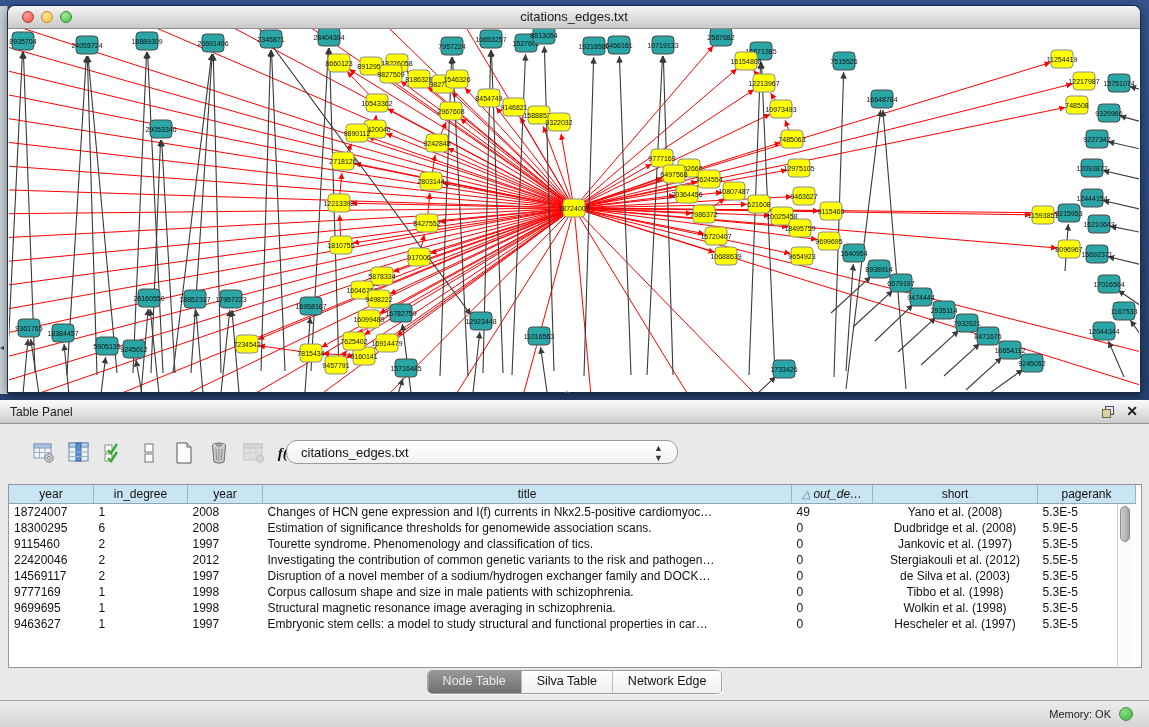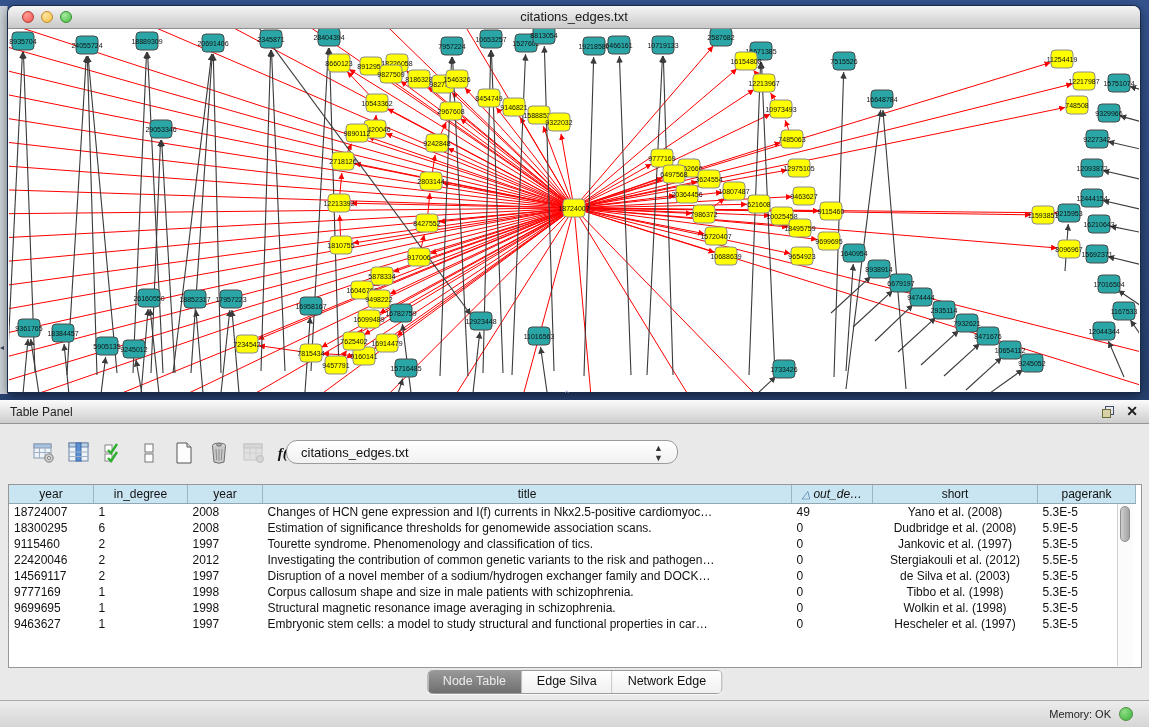--- a/index.html
+++ b/index.html
@@ -672,21 +672,21 @@
           </tr>
         </tbody>
       </table>
     <div class="vscroll">
       <div class="vthumb"></div>
     </div>
   </div>
 
   <div class="tabs" id="tabs">
       <div class="tab sel">Node Table</div>
-      <div class="tab">Edge Silva</div>
+      <div class="tab">Silva Table</div>
       <div class="tab">Network Edge</div>
     </div>
 </div>
 
 <div class="statusbar">
   <span class="mem">Memory: OK</span>
   <span class="memdot"></span>
 </div>
 
 </body></html>

